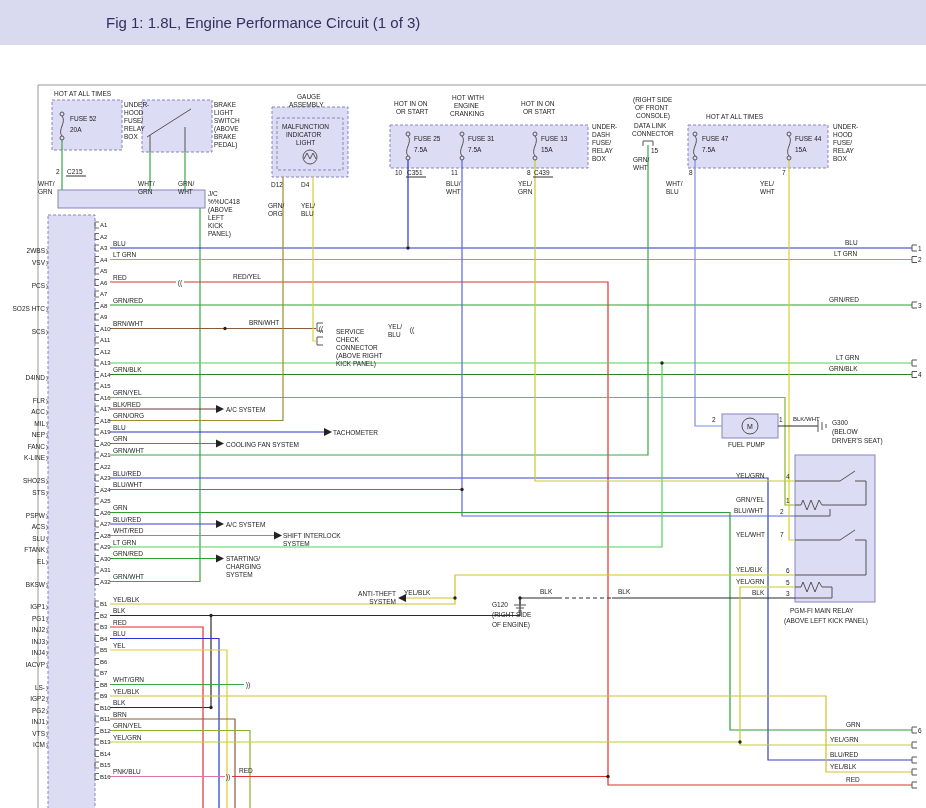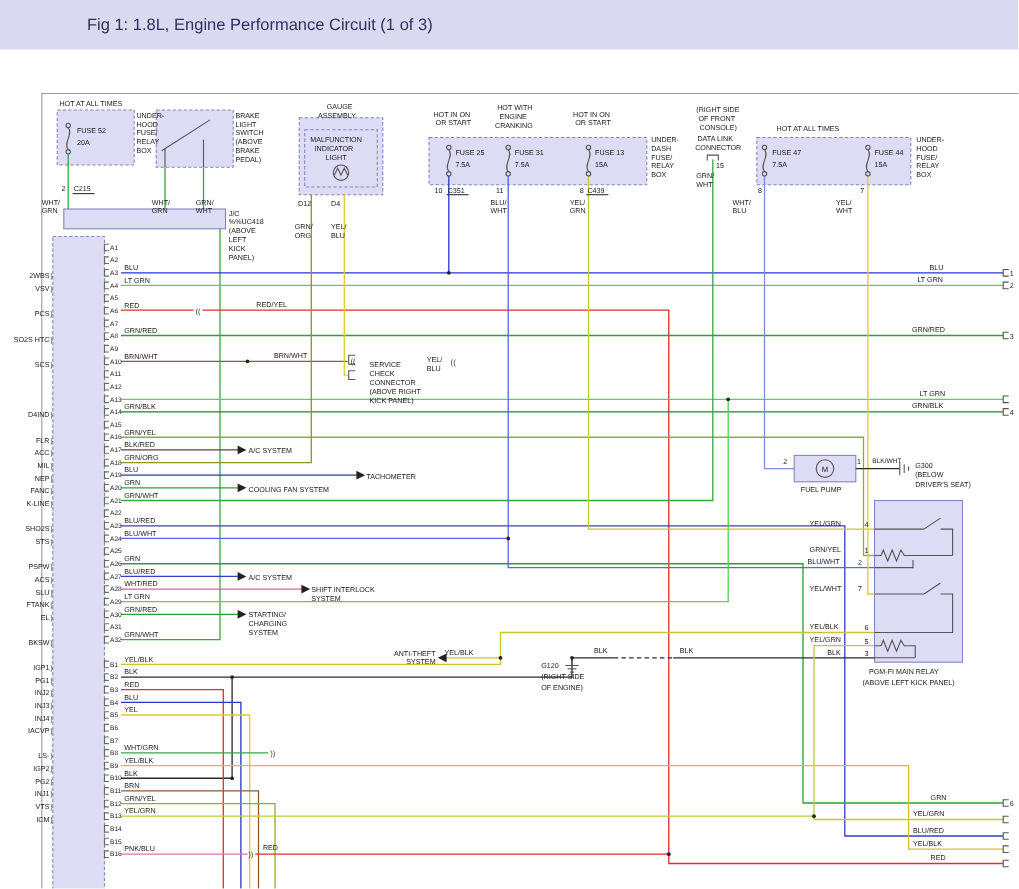--- a/index.html
+++ b/index.html
@@ -1,19 +1,19 @@
 <!DOCTYPE html>
 <html><head>
 <meta charset="utf-8">
 <style>
   html,body{margin:0;padding:0;background:#fff;}
   .page{position:relative;width:926px;height:808px;overflow:hidden;background:#fff;
         font-family:"Liberation Sans",sans-serif;}
   header{position:absolute;left:0;top:0;width:926px;height:45px;background:#d9d9f0;}
-  header span{display:block;line-height:45px;padding-left:79px;font-size:15px;color:#31315e;}
+  header span{display:block;line-height:45px;padding-left:106px;font-size:15px;color:#31315e;}
   svg{position:absolute;left:0;top:0;}
   text{font-family:"Liberation Sans",sans-serif;}
 </style>
 </head>
 <body>
 
 <div class="page">
   <header>
     <span>Fig 1: 1.8L, Engine Performance Circuit (1 of 3)</span>
   </header>

